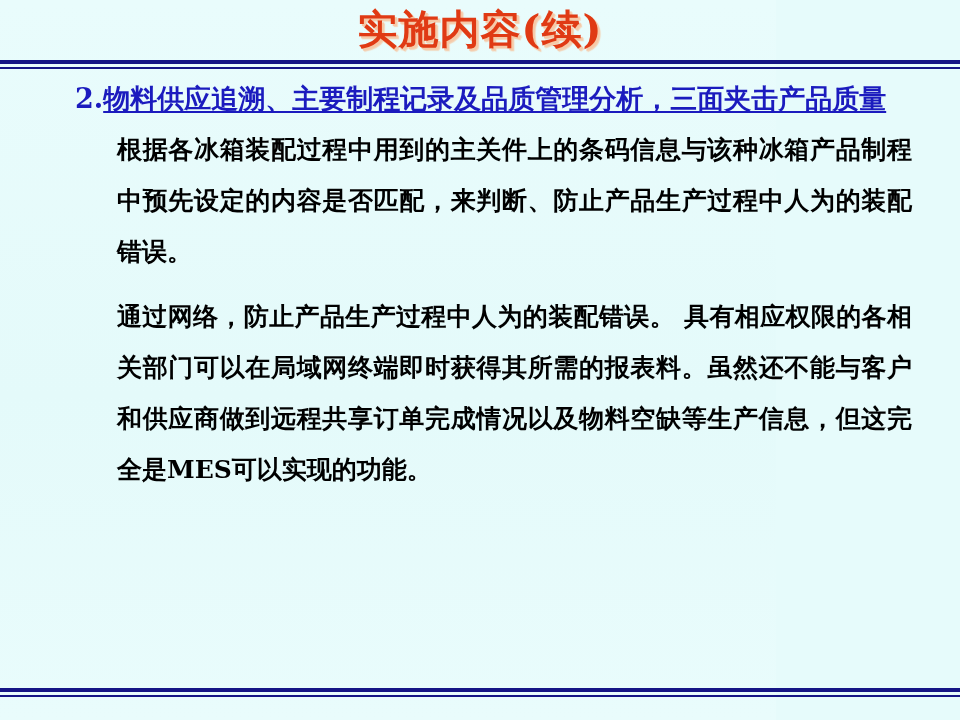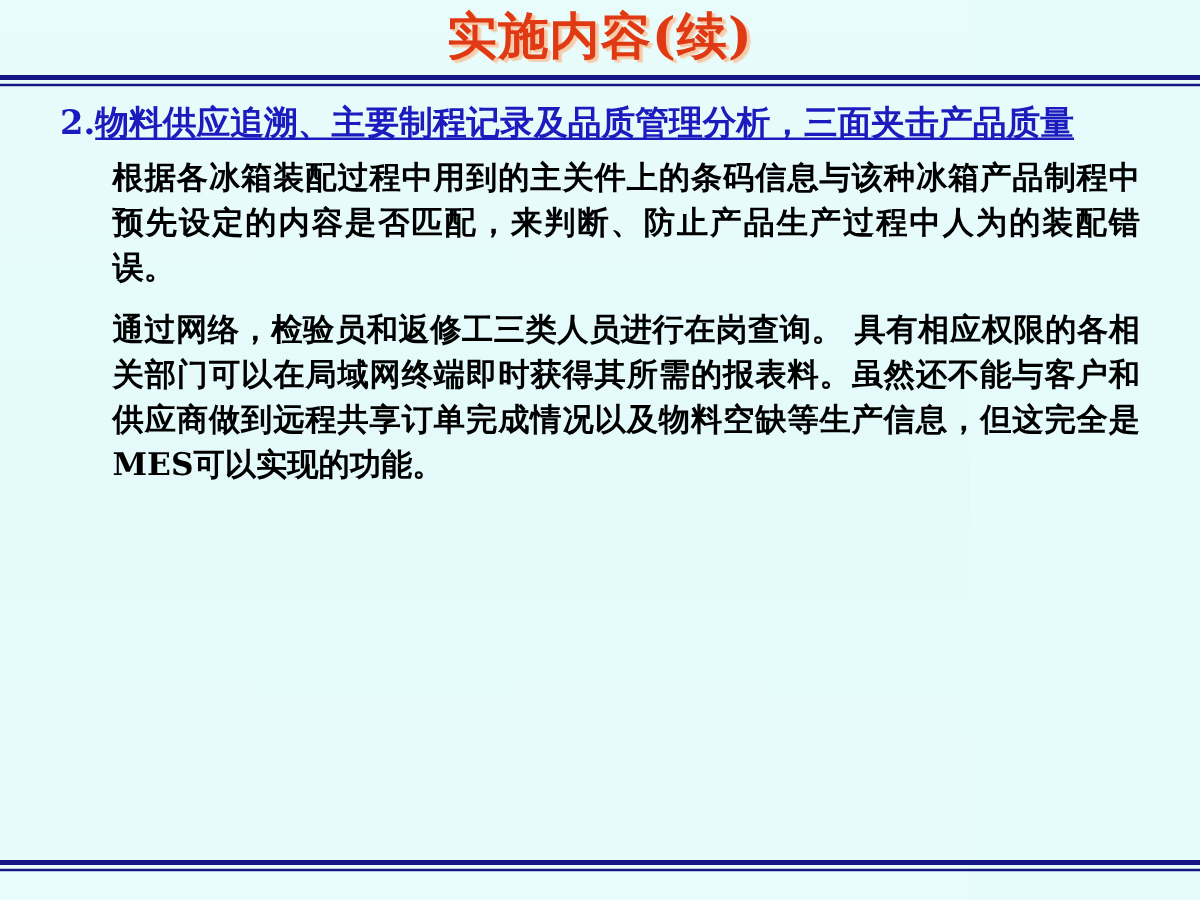--- a/index.html
+++ b/index.html
@@ -67,21 +67,21 @@
   
   .content {
     position: absolute;
     left: 0;
     top: 80px;
     width: 960px;
     box-sizing: border-box;
     padding: 0 30px 0 48px;
   }
 
-  .block { margin-bottom: 2px; }
+  .block { margin-bottom: 2px; margin-left: 27px; }
 
   .heading {
     color: #1b1bbe;
     font-family: "DejaVu Serif", "Liberation Serif", serif;
     font-size: 27px;
     font-weight: bold;
     line-height: 38px;
     letter-spacing: 0px;
     margin: 0 0 2px 0;
     padding: 0;
@@ -94,21 +94,21 @@
   .heading .htext {
     text-decoration: underline;
     text-underline-offset: 3px;
   }
 
   .para {
     color: #000000;
     font-family: "DejaVu Serif", "Liberation Serif", serif;
     font-size: 25px;
     font-weight: bold;
-    line-height: 36px;
+    line-height: 51px;
     letter-spacing: 0px;
     margin: 0 0 6px 0;
     padding-left: 42px;
     padding-right: 18px;
     text-align: justify;
     text-justify: inter-character;
   }
 
   .block-2 .heading { margin-bottom: 6px; }
   .block-2 .para { margin-bottom: 14px; }
@@ -134,21 +134,21 @@
 
   <div class="content">
 
     <div class="block block-2">
       <p class="heading"><span class="num">2.</span><span class="htext">物料供应追溯、主要制程记录及品质管理分析，三面夹击产品质量</span></p>
       <p class="para">根据各冰箱装配过程中用到的主关件上的条码信息与该种冰箱产品制程中预先设定的内容是否匹配，来判断、防止产品生产过程中人为的装配错误。</p>
     </div>
 
 
     <div class="block block-4">
-      <p class="para">通过网络，检验员和返修工三类人员进行在岗查询。 具有相应权限的各相关部门可以在局域网终端即时获得其所需的报表料。虽然还不能与客户和供应商做到远程共享订单完成情况以及物料空缺等生产信息，但这完全是MES可以实现的功能。</p>
+      <p class="para">通过网络，防止产品生产过程中人为的装配错误。 具有相应权限的各相关部门可以在局域网终端即时获得其所需的报表料。虽然还不能与客户和供应商做到远程共享订单完成情况以及物料空缺等生产信息，但这完全是MES可以实现的功能。</p>
     </div>
 
   </div>
 
   <div class="rule-group bottom">
     <div class="rule-thick"></div>
     <div class="rule-gap"></div>
     <div class="rule-thin"></div>
   </div>
 

